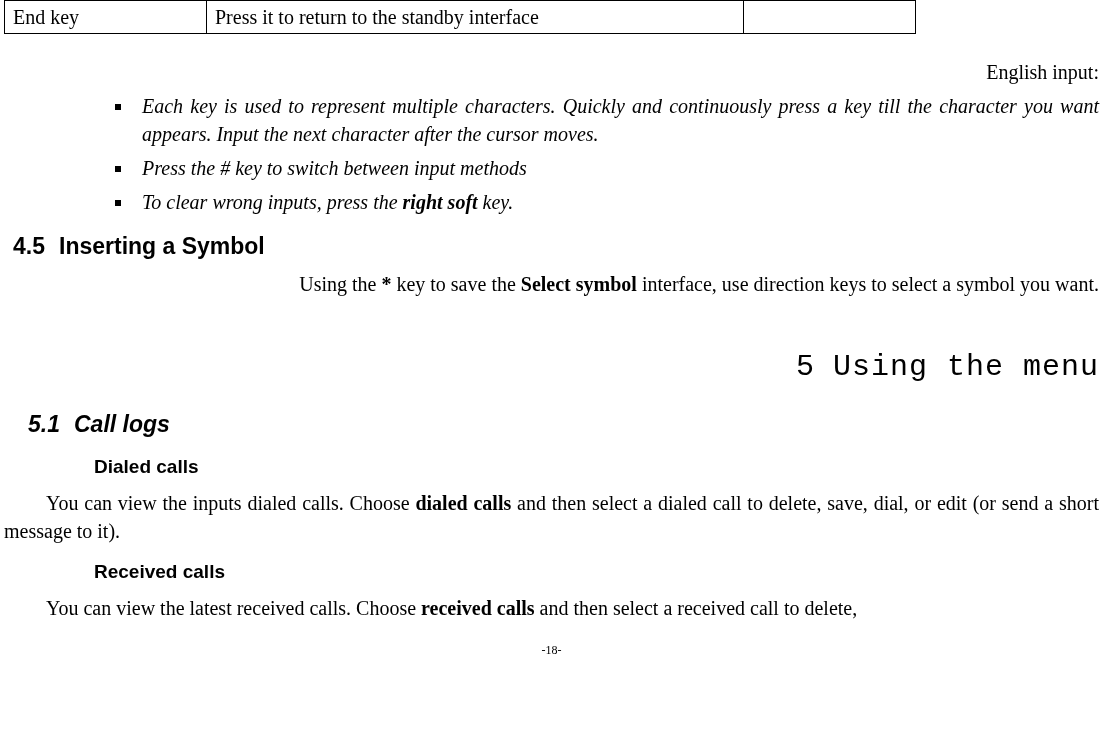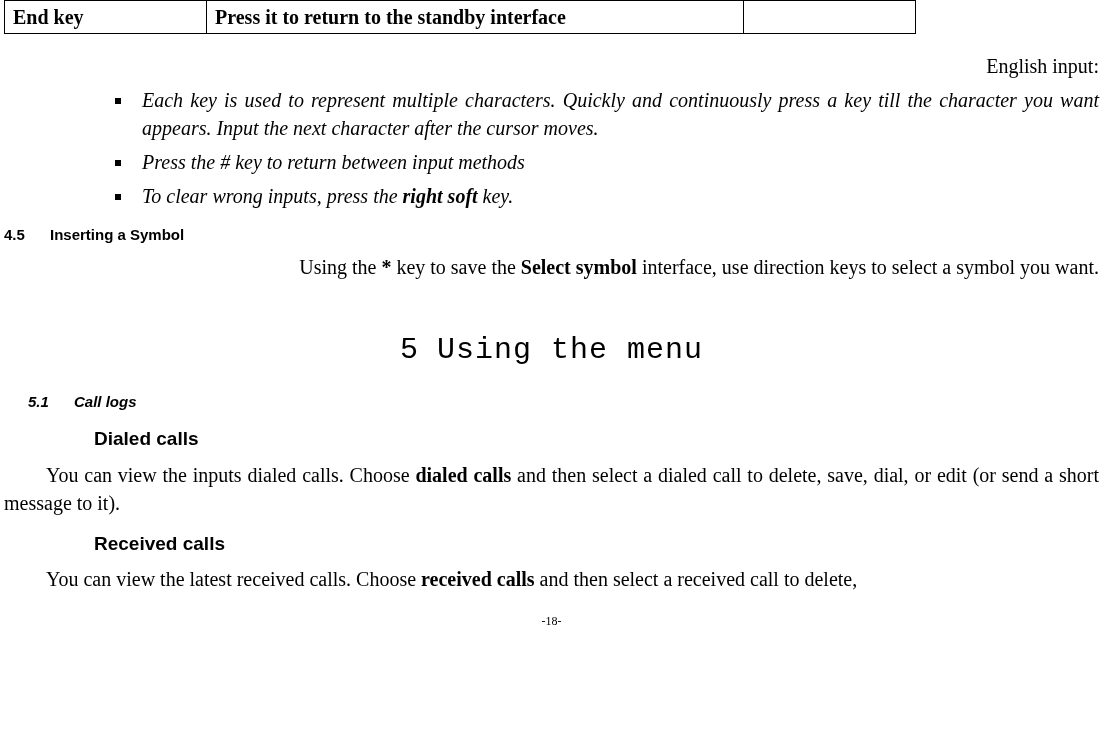--- a/index.html
+++ b/index.html
@@ -6,22 +6,21 @@
     font-family: "Times New Roman", Times, serif;
     font-size: 20px;
     margin: 0;
     padding: 0 4px;
     width: 1095px;
     color: #000;
     line-height: 1.4;
   }
   table {
     border-collapse: collapse;
-    margin-bottom: 18px;
-    font-weight: bold;
+    margin-bottom: 24px;
   }
   td {
     border: 1px solid #000;
     padding: 2px 8px;
     vertical-align: top;
   }
   .col1 { width: 185px; }
   .col2 { width: 520px; }
   .col3 { width: 155px; }
   .para { margin: 6px 0; text-align: right; }
@@ -32,32 +31,32 @@
   }
   ul.square li {
     padding-left: 8px;
     margin-bottom: 6px;
     text-align: justify;
     font-style: italic;
   }
   .sec-heading {
     font-family: Arial, Helvetica, sans-serif;
     font-weight: bold;
-    font-size: 15px;
-    margin: 14px 0 8px 0;
+    font-size: 23px;
+    margin: 14px 0 8px 9px;
   }
   .sec-heading .num { display: inline-block; width: 46px; }
   .sub-heading {
     font-family: Arial, Helvetica, sans-serif;
     font-weight: bold;
     font-size: 19px;
     margin: 14px 0 8px 90px;
   }
   .chapter {
-    text-align: center;
+    text-align: right;
     font-family: "Courier New", Courier, monospace;
     font-size: 30px;
     font-weight: normal;
     letter-spacing: 1px;
     margin: 48px 0 20px 0;
   }
   .chapter .gap { display:inline-block; width:18px; }
   .body-para {
     margin: 6px 0;
     text-indent: 42px;
@@ -81,21 +80,21 @@
     <td class="col2">Press it to return to the standby interface</td>
     <td class="col3"></td>
   </tr>
 </tbody>
   </table>
 
 <div class="para">English input:</div>
 
 <ul class="square">
   <li>Each key is used to represent multiple characters. Quickly and continuously press a key till the character you want appears. Input the next character after the cursor moves.</li>
-  <li>Press the # key to return between input methods</li>
+  <li>Press the # key to switch between input methods</li>
   <li>
     <span>To clear wrong inputs, press the </span><span class="bold">right soft</span><span> key.</span>
   </li>
 </ul>
 
 <div class="sec-heading">
   <span class="num">4.5</span><span>Inserting a Symbol</span>
 </div>
 
 <div class="para">

